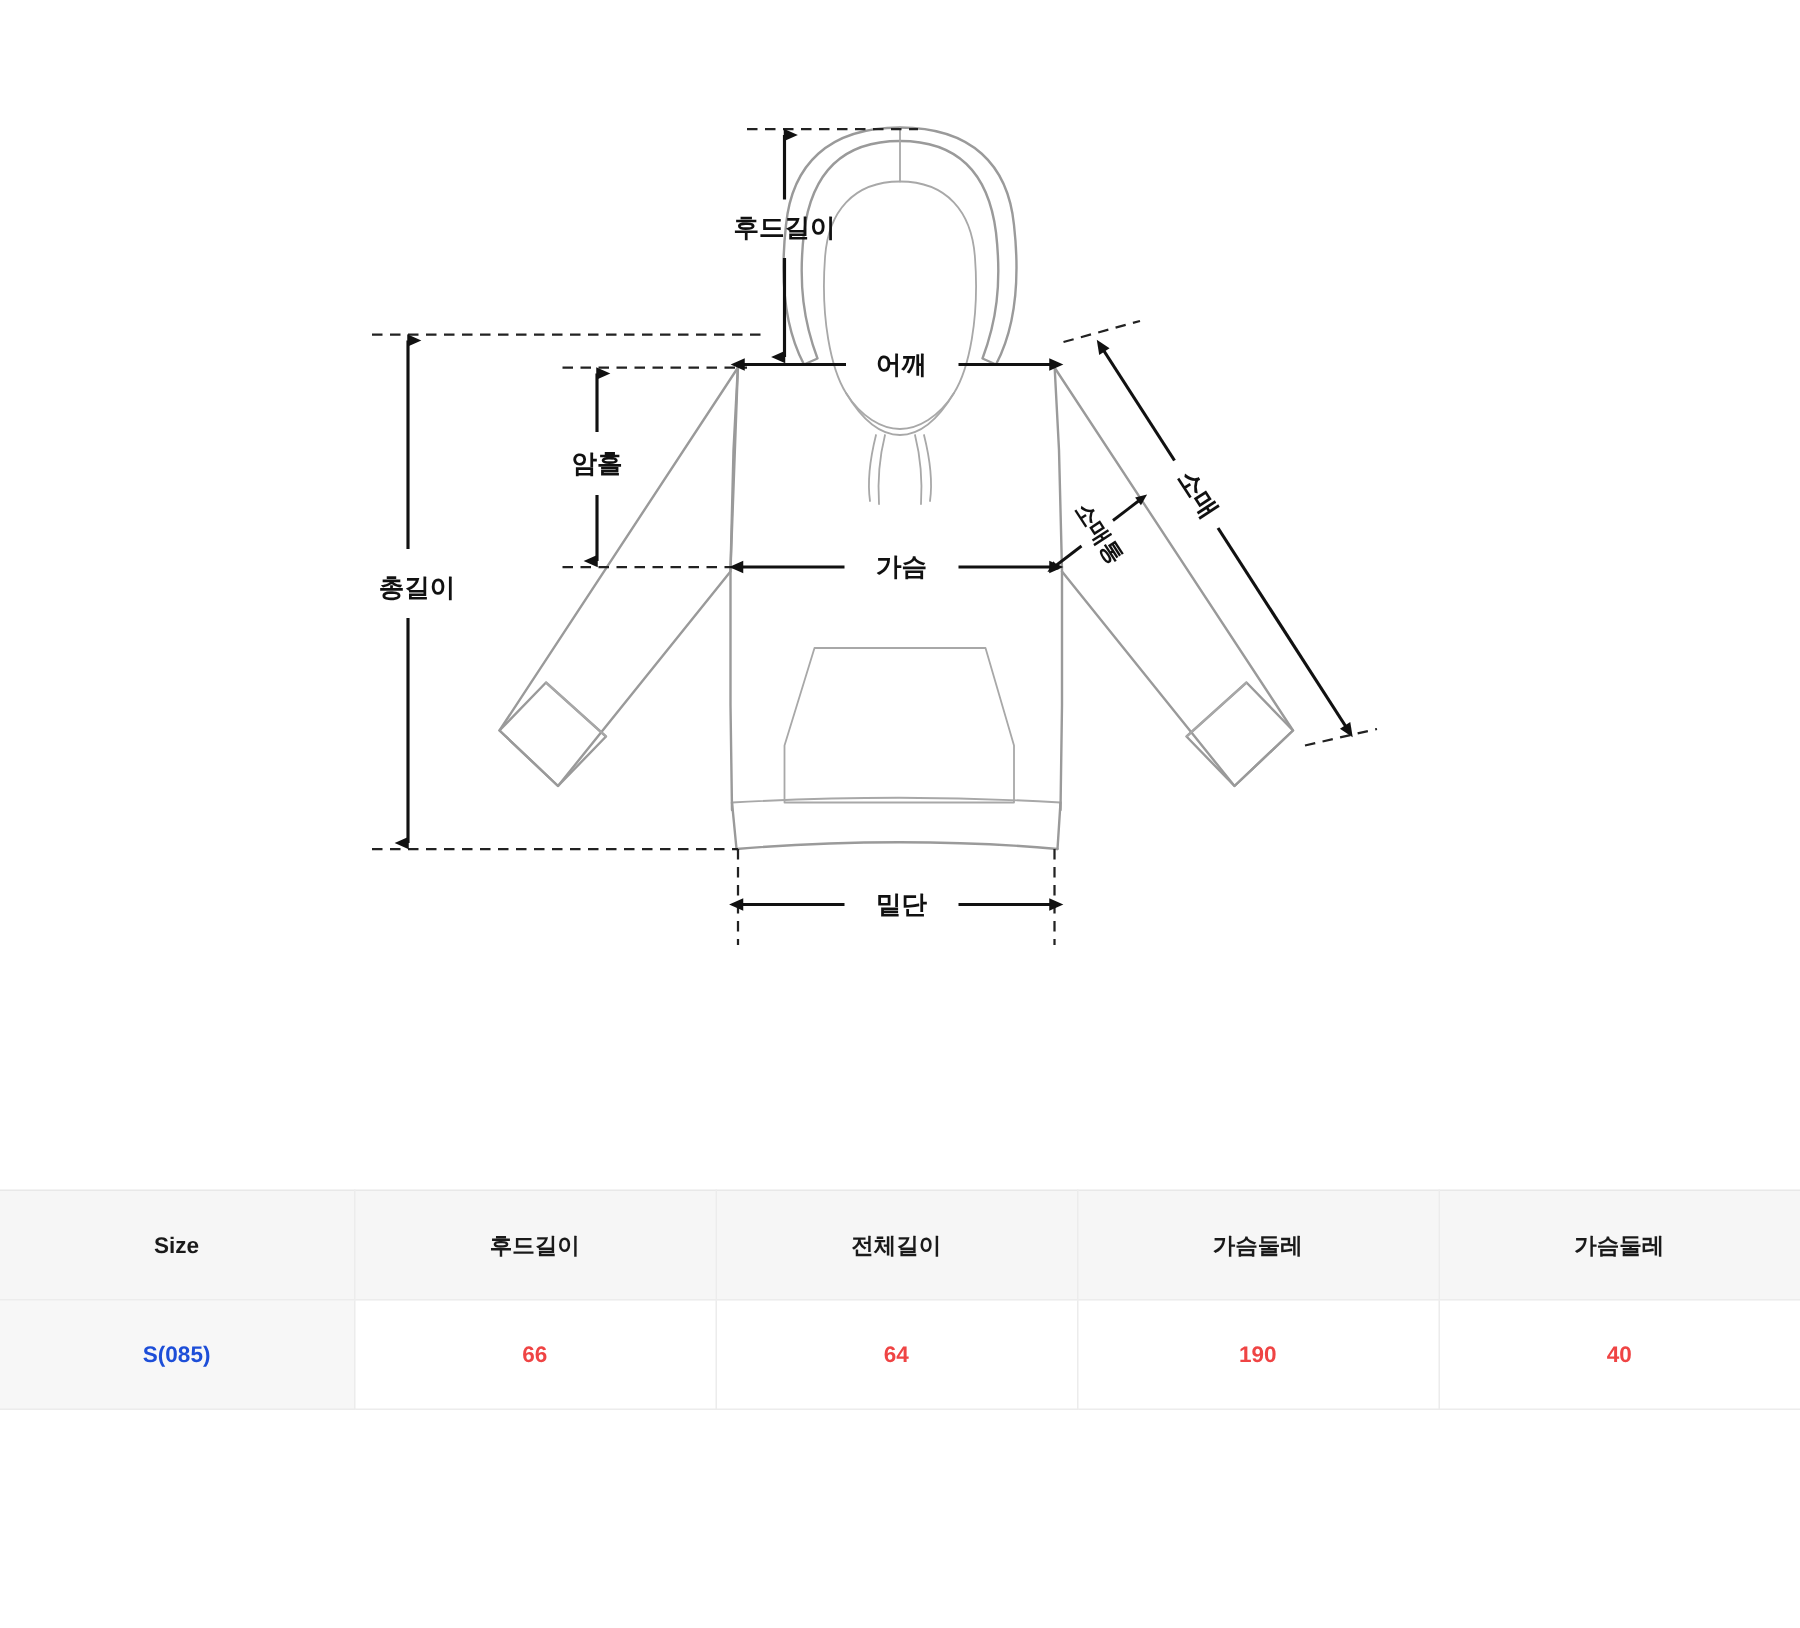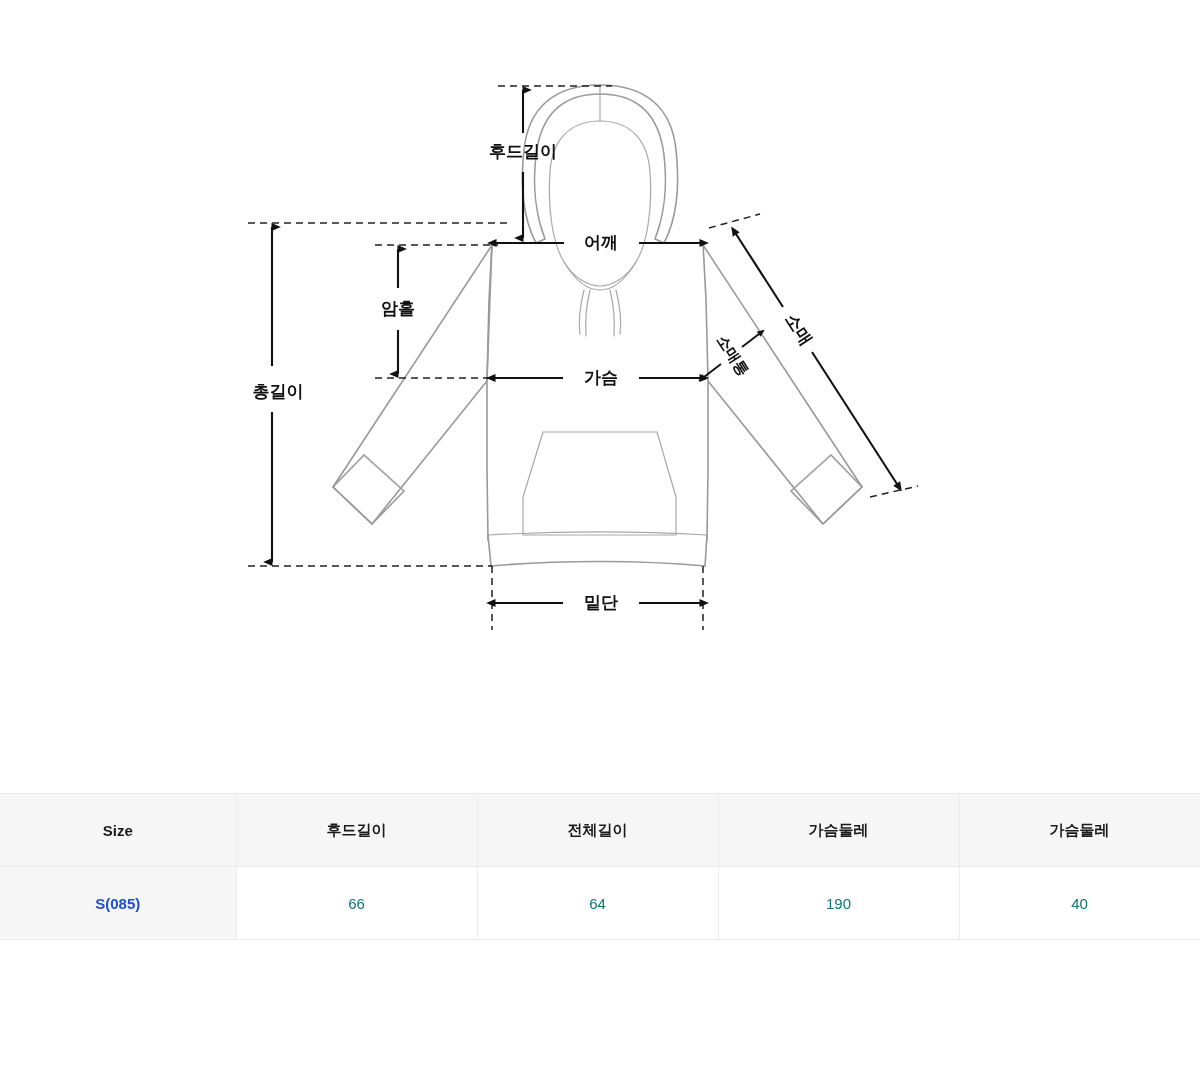--- a/index.html
+++ b/index.html
@@ -97,22 +97,22 @@
     height: 73px;
     background: #f6f6f6;
     font-weight: bold;
     color: #1a1a1a;
     border-top: 1px solid #e8e8e8;
     border-bottom: 1px solid #ececec;
   }
   #size-table tbody td {
     height: 73px;
     background: #ffffff;
-    color: #0f766e;
-    font-weight: normal;
+    color: #ef4444;
+    font-weight: bold;
   }
   #size-table tbody td.rowhead {
     background: #f7f7f7;
     font-weight: bold;
     color: #1d4ed8;
   }
 </style>
 </head>
 <body>
 

